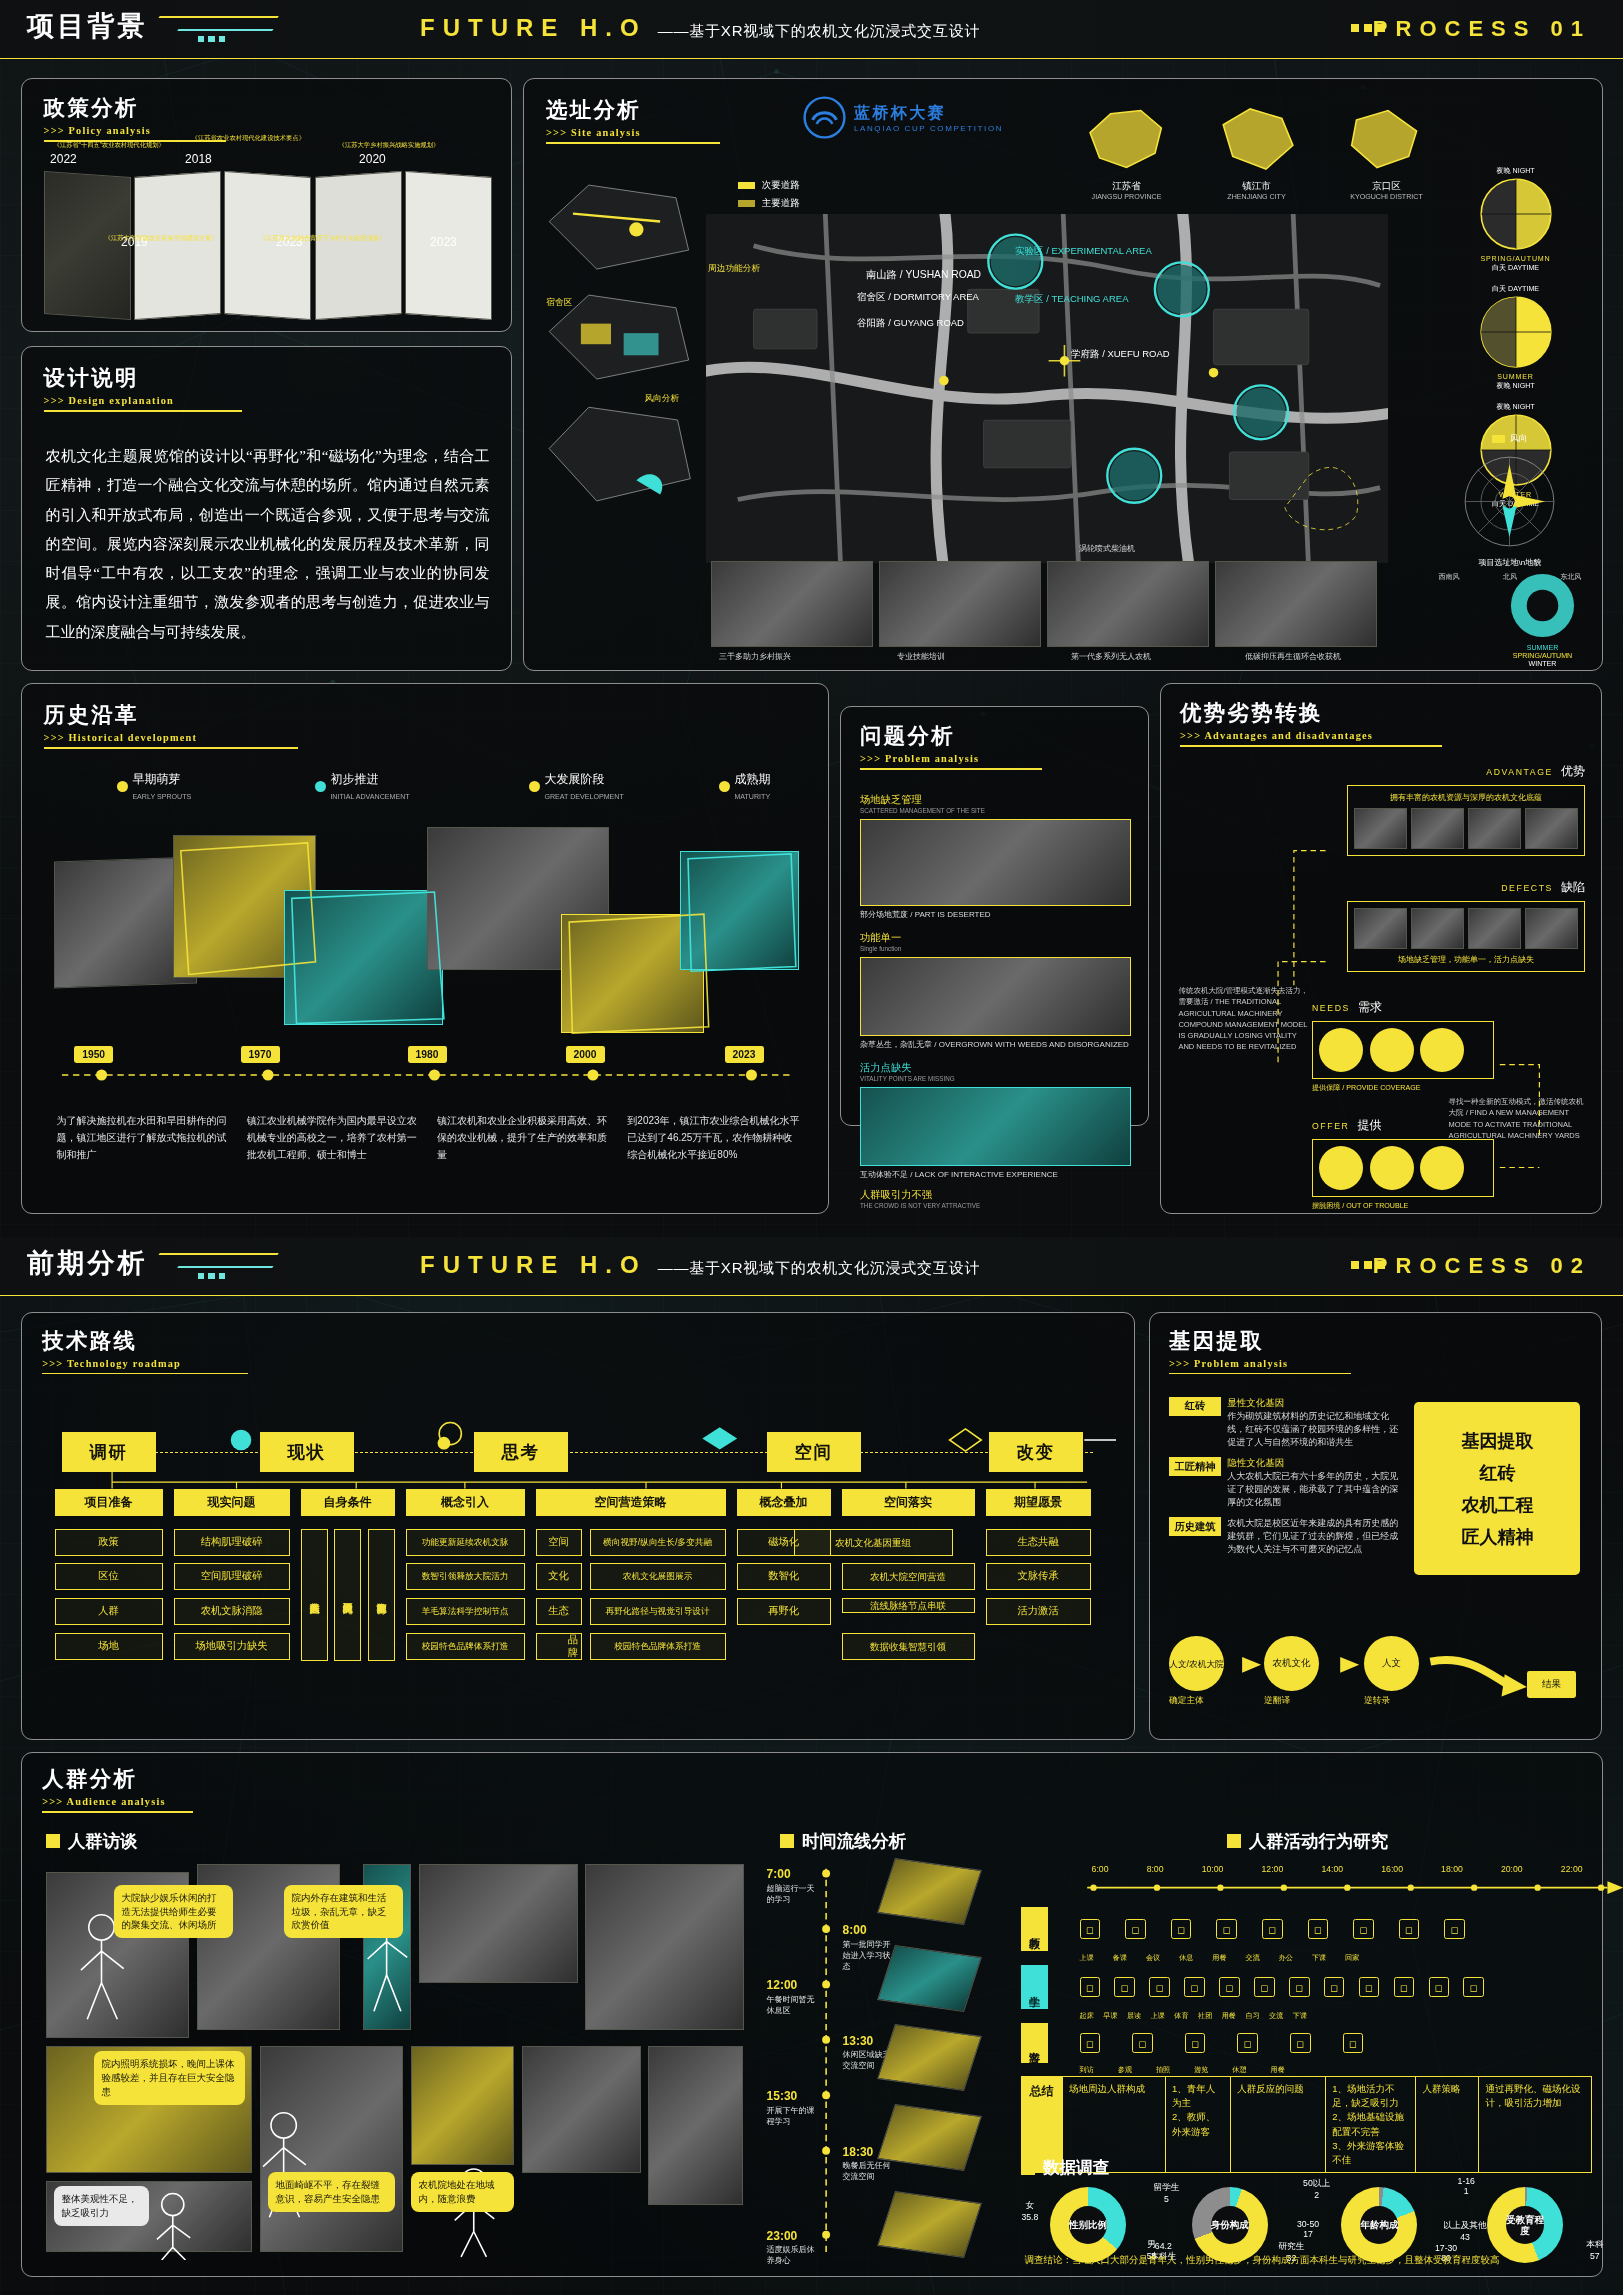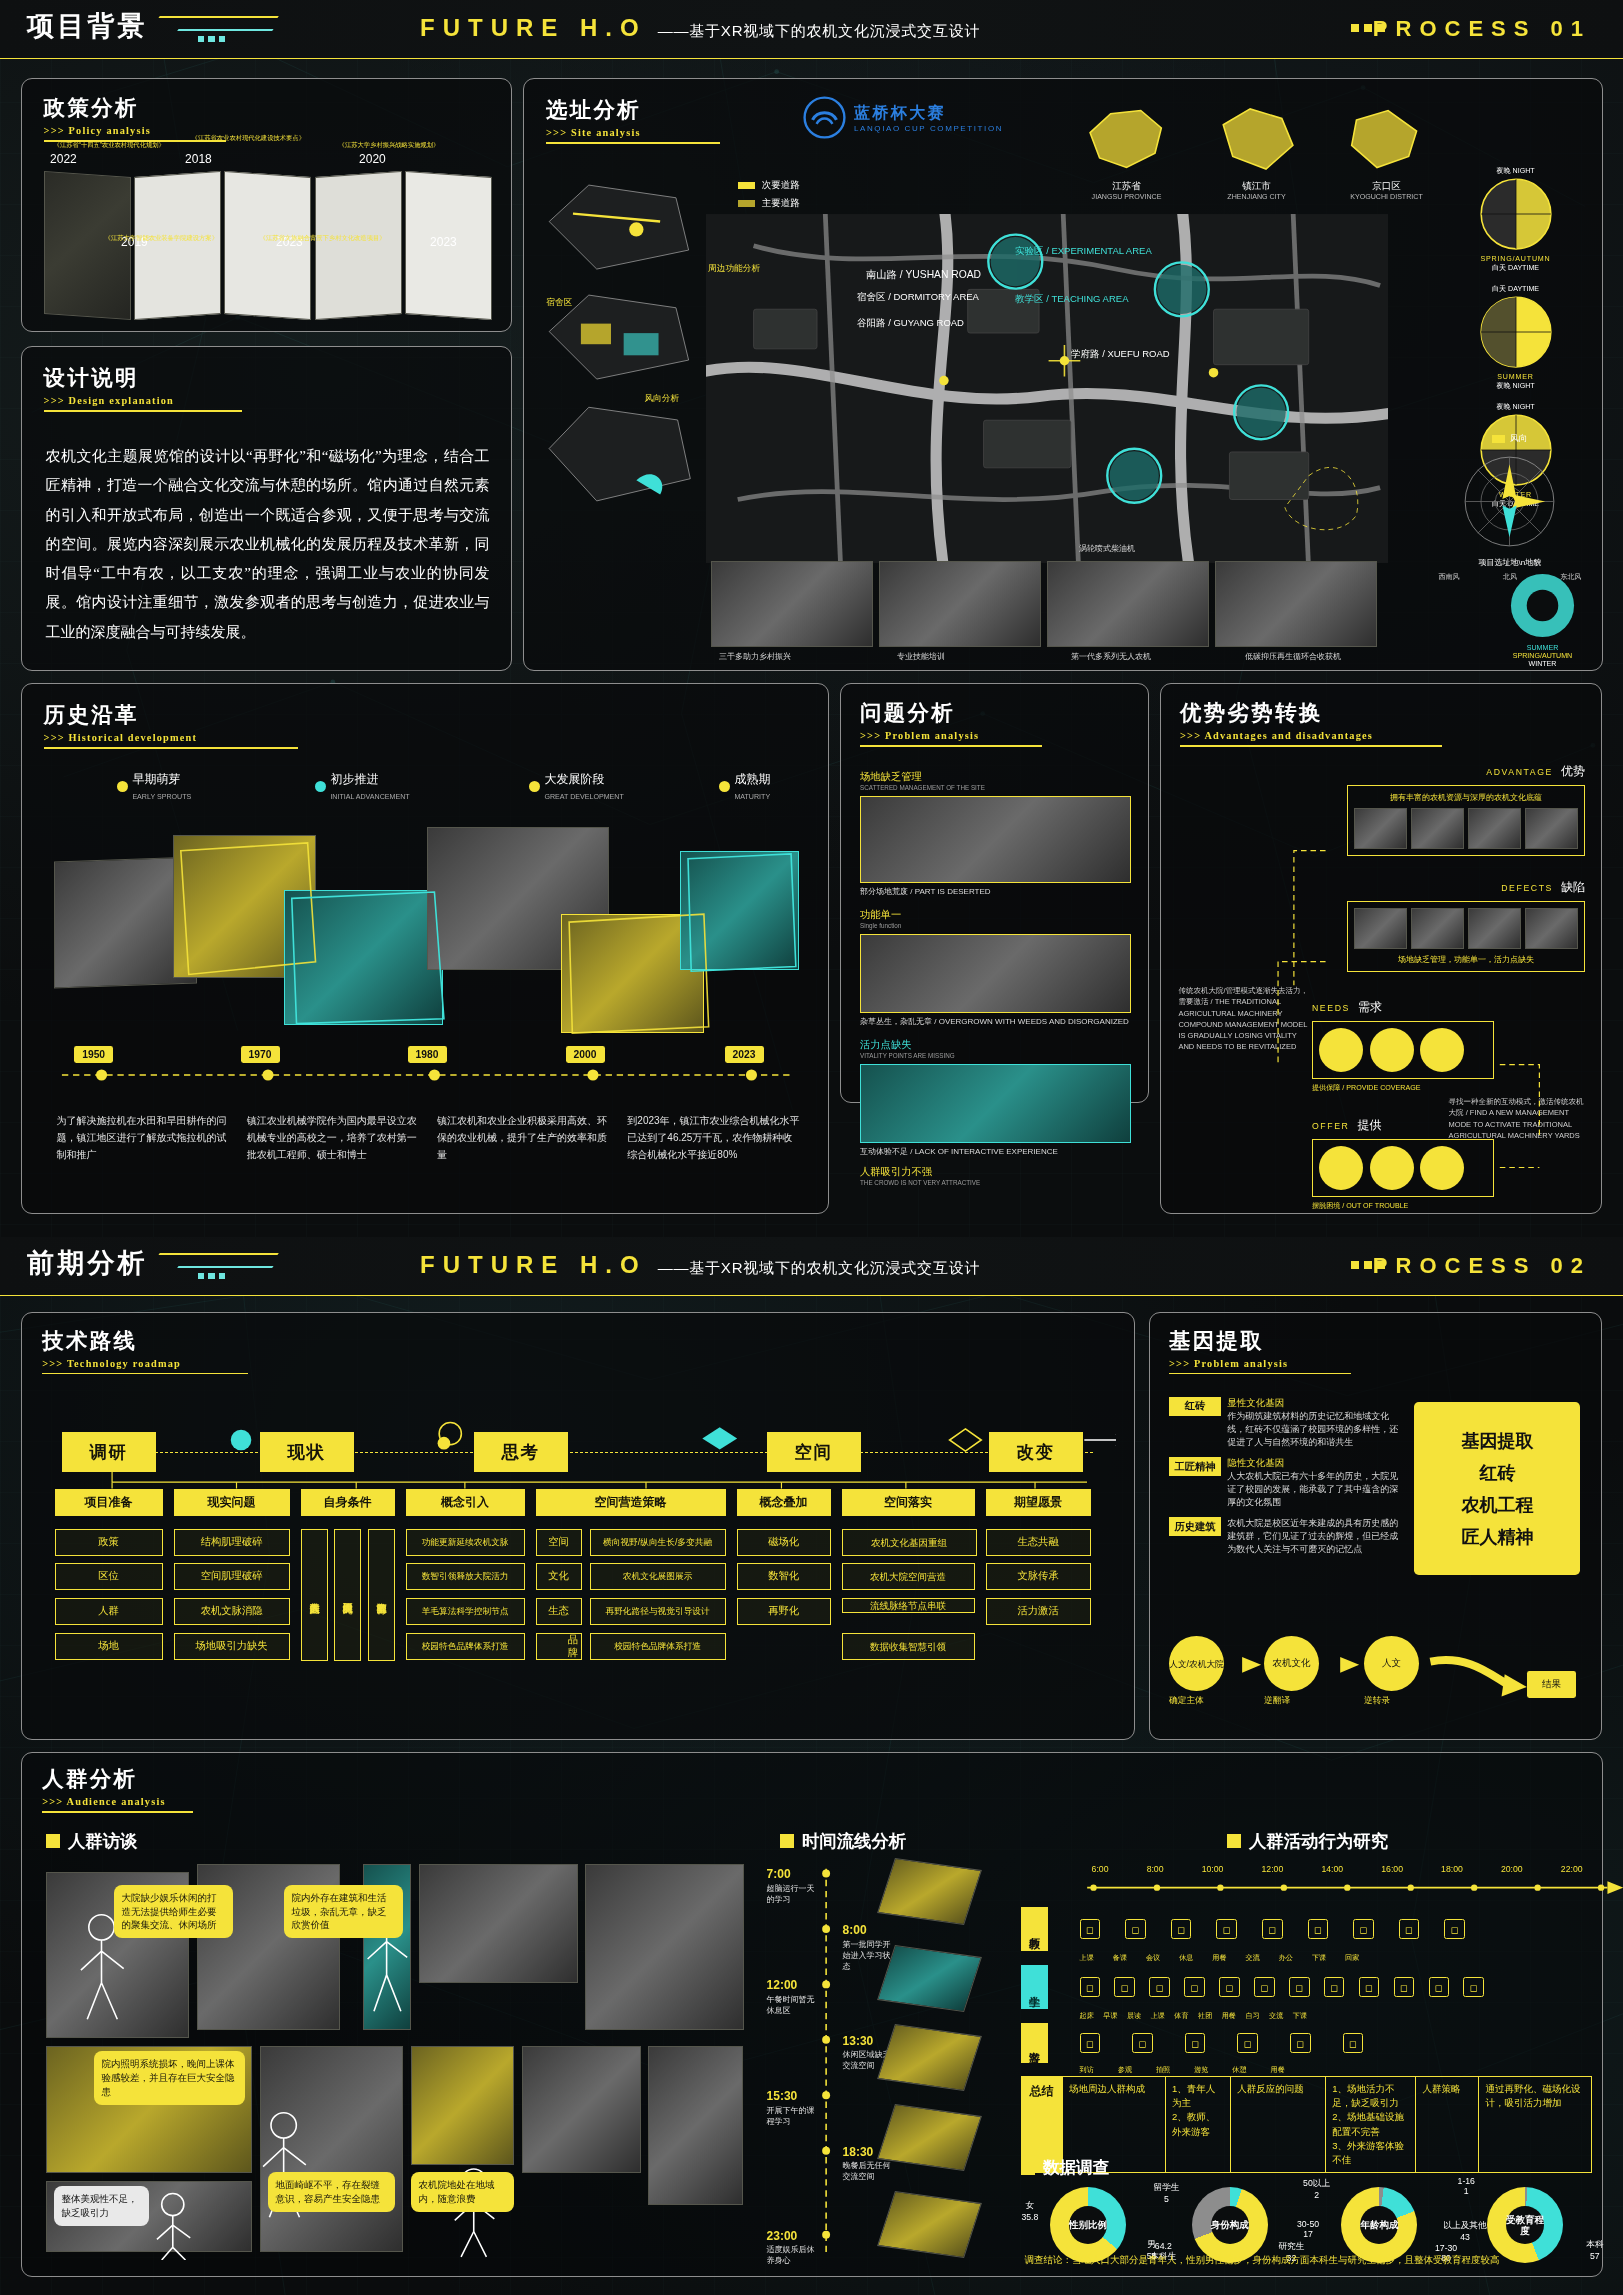--- a/index.html
+++ b/index.html
@@ -458,21 +458,21 @@
       <span class="chipy" style="position:absolute; left:671px;top:-3.2px;">2023</span>
     </div>
     <div style="position:absolute; left:35px; top:428px; width:745px; display:flex; gap:16px;">
       <div style="flex:1; font-size:10px; line-height:1.7; color:#e4e4e4;">为了解决施拉机在水田和旱田耕作的问题，镇江地区进行了解放式拖拉机的试制和推广</div>
       <div style="flex:1; font-size:10px; line-height:1.7; color:#e4e4e4;">镇江农业机械学院作为国内最早设立农机械专业的高校之一，培养了农村第一批农机工程师、硕士和博士</div>
       <div style="flex:1; font-size:10px; line-height:1.7; color:#e4e4e4;">镇江农机和农业企业积极采用高效、环保的农业机械，提升了生产的效率和质量</div>
       <div style="flex:1; font-size:10px; line-height:1.7; color:#e4e4e4;">到2023年，镇江市农业综合机械化水平已达到了46.25万千瓦，农作物耕种收综合机械化水平接近80%</div>
     </div>
   </div>
 
-  <div class="panel" style="left:840px; top:683px; width:309px; height:420px;padding-left:40px;">
+  <div class="panel" style="left:840px; top:706px; width:309px; height:420px;padding-left:40px;">
     <div class="ptitle" style="left:19px; top:14.3px;">
       <div class="cn">问题分析</div>
       <div class="en">&gt;&gt;&gt; Problem analysis</div>
       <div class="rule" style="width:182px;"></div>
     </div>
     <div style="position:absolute; left:19px; top:86px; width:271px;">
       <div style="margin-bottom:11px;">
         <div style="font-size:10.3px;color:#f5e33a;">场地缺乏管理</div>
         <div style="font-size:6.3px;color:#9c9c9c;">SCATTERED MANAGEMENT OF THE SITE</div>
         <div class="imgph g" style="height:87px; margin-top:4.8px; border:0.8px solid #f5e33a;"></div>
@@ -670,21 +670,21 @@
     <div class="tbx" style="left:514px; top:320px; width:46px; height:27px;padding-left:32px;">品牌</div>
     <div class="tbx" style="left:568px; top:216px; width:136px; height:27px; font-size:8.7px;">横向视野/纵向生长/多变共融</div>
     <div class="tbx" style="left:568px; top:250px; width:136px; height:27px; font-size:8.7px;">农机文化展图展示</div>
     <div class="tbx" style="left:568px; top:285px; width:136px; height:27px; font-size:8.7px;">再野化路径与视觉引导设计</div>
     <div class="tbx" style="left:568px; top:320px; width:136px; height:27px; font-size:8.7px;">校园特色品牌体系打造</div>
 
     <div class="tbx" style="left:715px; top:216px; width:94px; height:27px;">磁场化</div>
     <div class="tbx" style="left:715px; top:250px; width:94px; height:27px;">数智化</div>
     <div class="tbx" style="left:715px; top:285px; width:94px; height:27px;">再野化</div>
 
-    <div class="tbx" style="left:820px; top:216px; width:135px; height:27px; font-size:9.5px;">农机文化基因重组</div>
+    <div class="tbx" style="left:772px; top:216px; width:159px; height:27px; font-size:9.5px;">农机文化基因重组</div>
     <div class="tbx" style="left:820px; top:250px; width:133px; height:27px; font-size:9.5px;">农机大院空间营造</div>
     <div class="tbx" style="left:820px; top:285px; width:133px; height:15px; font-size:9.5px;">流线脉络节点串联</div>
     <div class="tbx" style="left:820px; top:320px; width:133px; height:27px; font-size:9.5px;">数据收集智慧引领</div>
 
     <div class="tbx" style="left:964px; top:216px; width:105px; height:27px;">生态共融</div>
     <div class="tbx" style="left:964px; top:250px; width:105px; height:27px;">文脉传承</div>
     <div class="tbx" style="left:964px; top:285px; width:105px; height:27px;">活力激活</div>
 
     <svg width="1078" height="63" style="position:absolute;left:22px;top:155px;" viewBox="0 0 1360 80">
       <g stroke="#f5e33a" stroke-width="1.5" fill="none">

